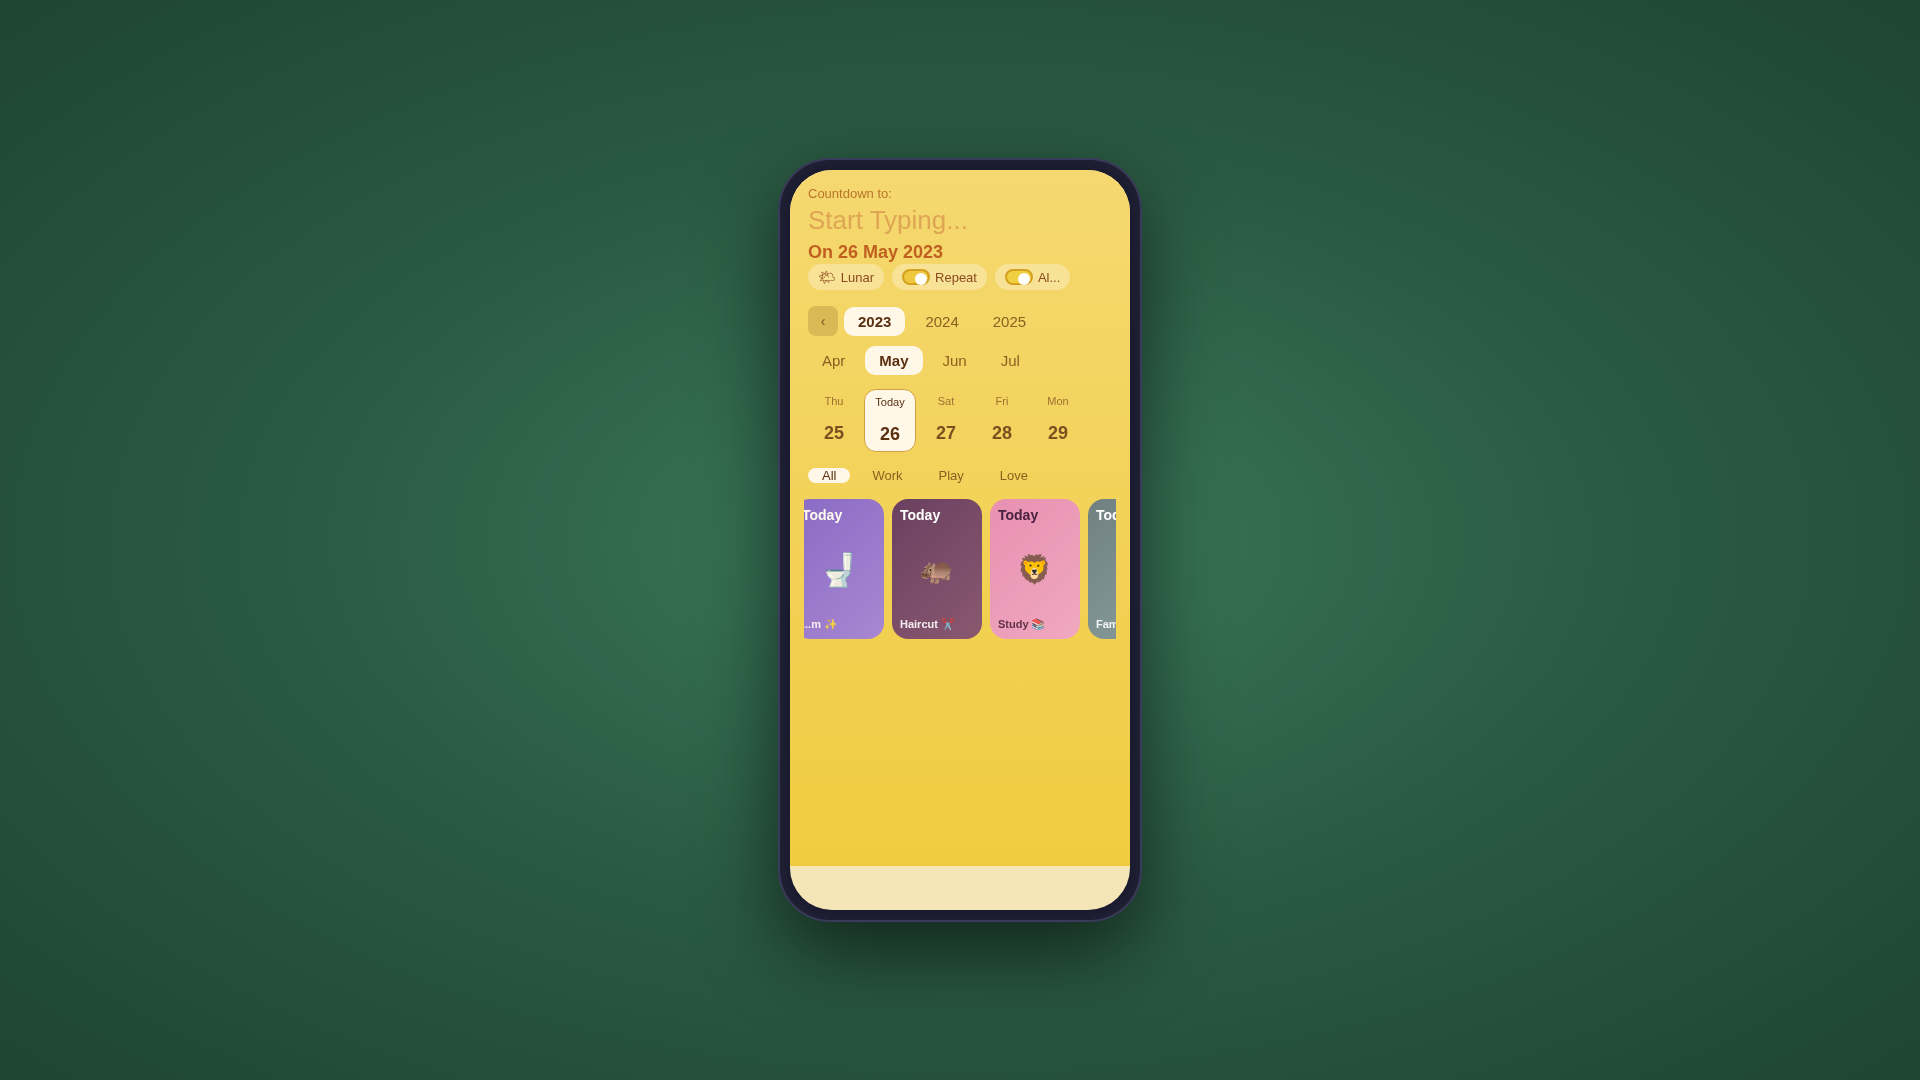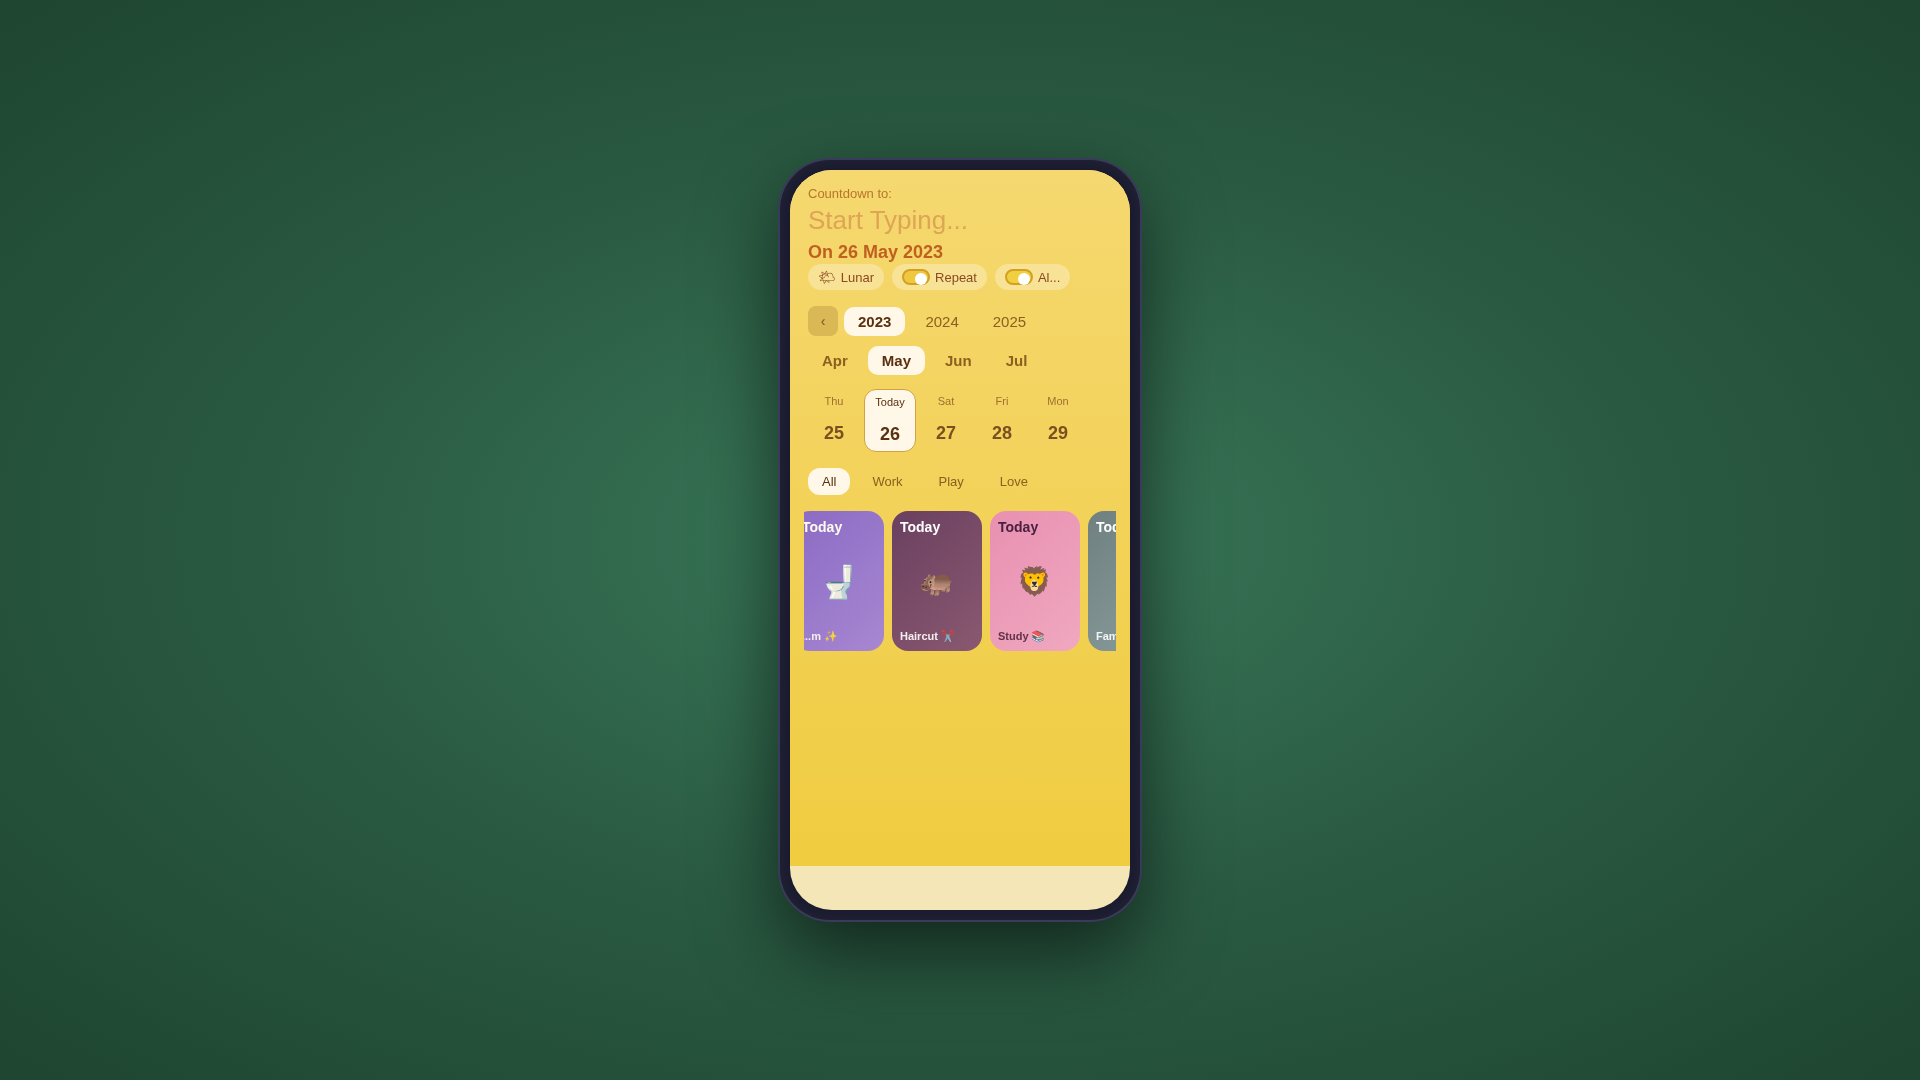--- a/index.html
+++ b/index.html
@@ -233,21 +233,21 @@
     .month-row {
       display: flex;
       gap: 6px;
       margin-bottom: 14px;
     }
 
     .month-item {
       padding: 6px 14px;
       border-radius: 10px;
       font-size: 15px;
-      font-weight: 700;
+      font-weight: 400;
       color: #8b6020;
       cursor: pointer;
     }
 
     .month-item.selected {
       background: #fff8e8;
       color: #5a3010;
       font-weight: 600;
     }
 
@@ -292,21 +292,21 @@
     }
 
     
     .category-row {
       display: flex;
       gap: 8px;
       margin-bottom: 16px;
     }
 
     .category-btn {
-      padding: 6px 14px;
+      padding: 0 14px;
       border-radius: 12px;
       font-size: 13px;
       font-weight: 500;
       color: #8b6020;
       cursor: pointer;
     }
 
     .category-btn.selected {
       background: #fff8e8;
       color: #5a3010;

